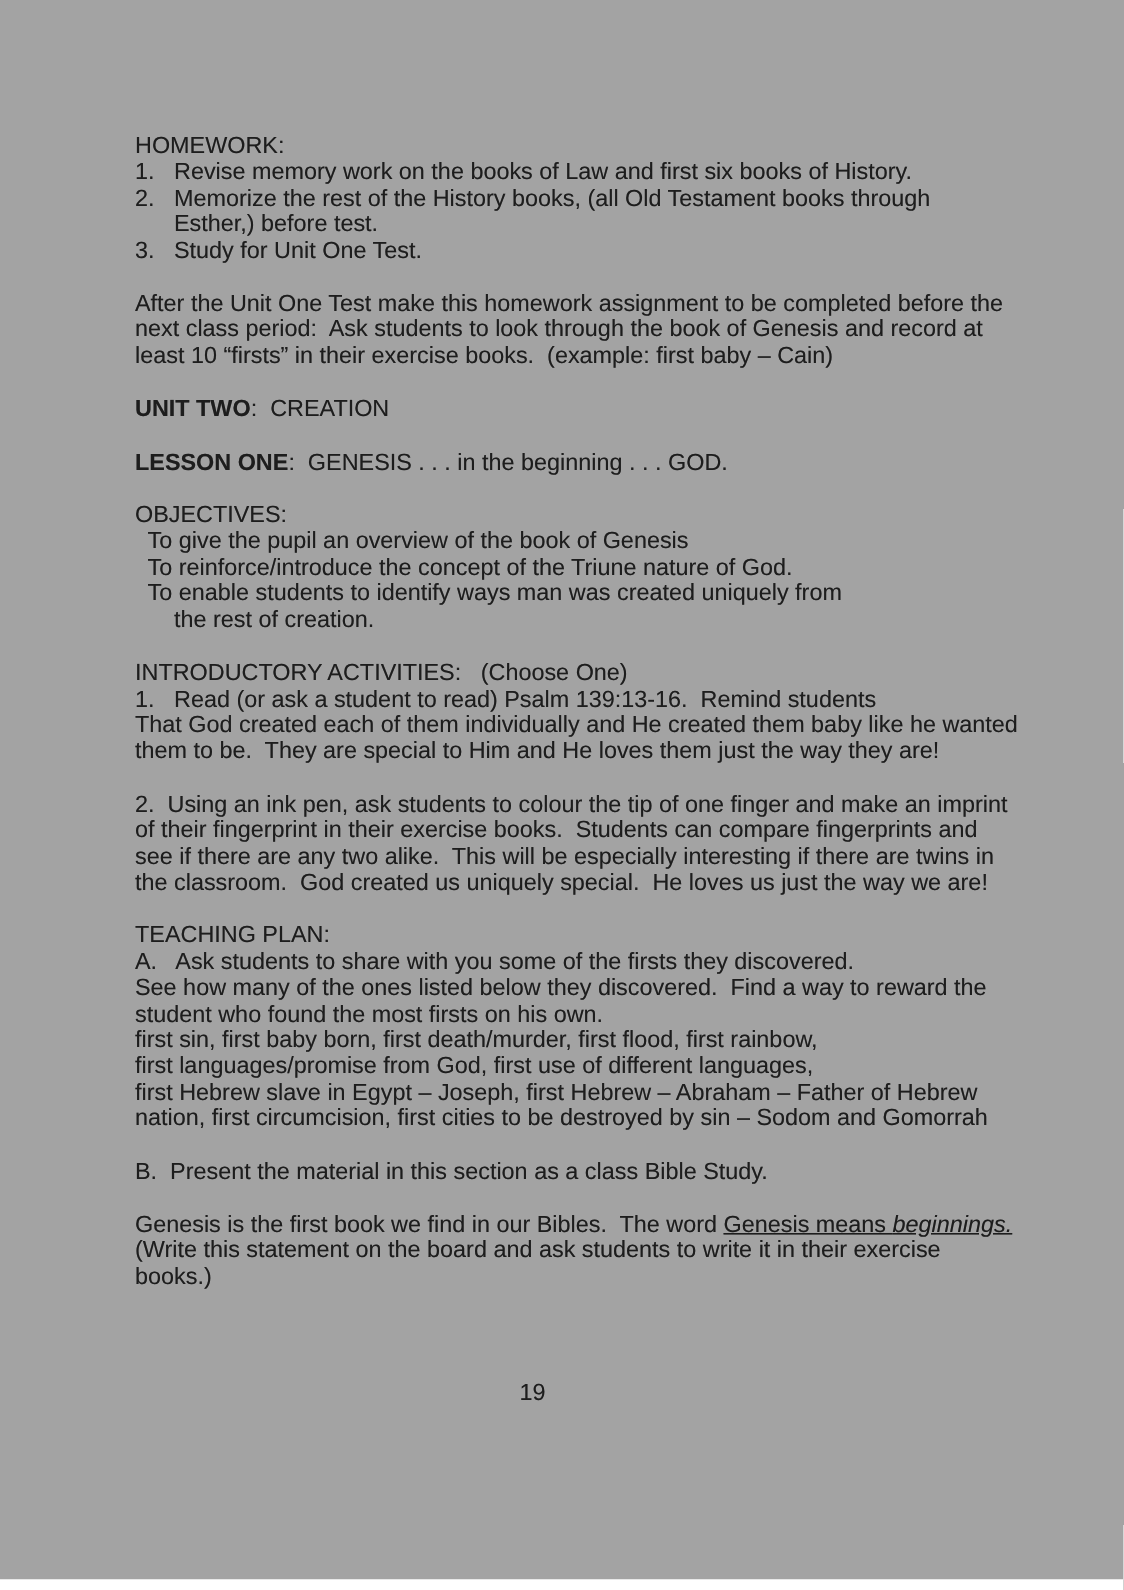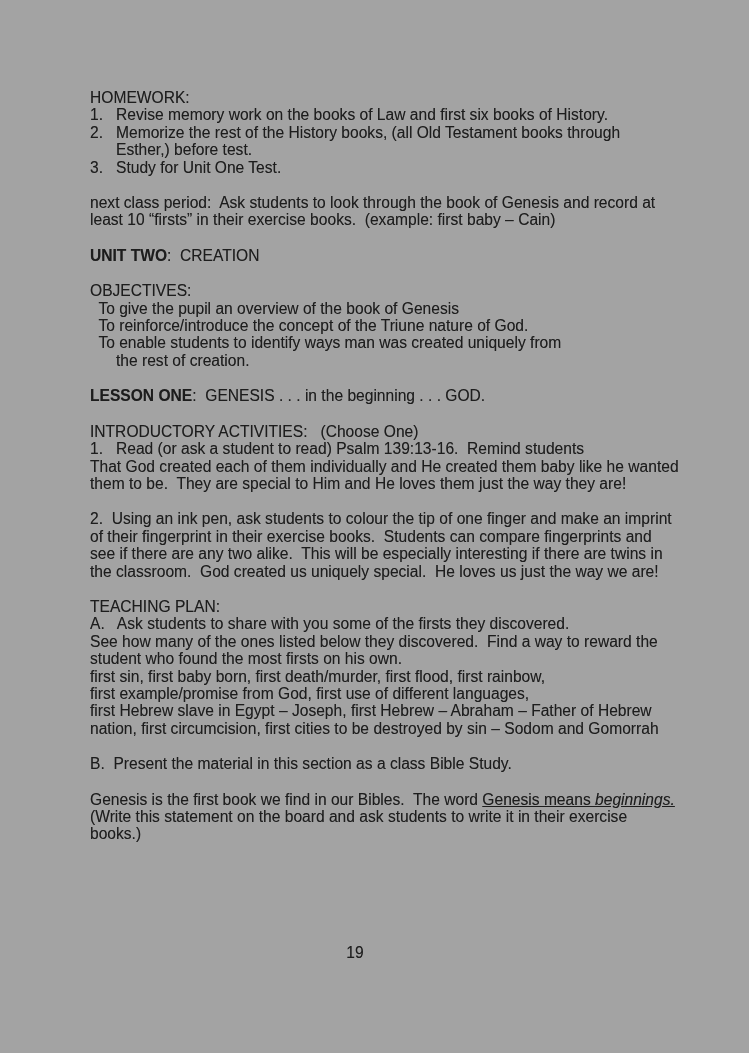--- a/index.html
+++ b/index.html
@@ -15,56 +15,57 @@
     text-shadow:0 0 0.4px rgba(0,0,0,0.35);
   }
   .content{position:absolute;left:90px;top:89px;width:570px;}
   .block{margin:0 0 18px 0;}
   .line{white-space:pre;}
   .b{font-weight:bold;text-align:right;}
   .u{text-decoration:underline;}
   .i{font-style:italic;}
   .pagenum{
     position:absolute;left:90px;top:920px;width:530px;
-    text-align:center;white-space:pre;margin-top:24px;
+    text-align:center;white-space:pre;
   }
 </style>
 </head>
 <body>
 
 <div class="page">
   <div class="content">
 
     <div class="block">
       <div class="line">HOMEWORK:</div>
       <div class="line">1.   Revise memory work on the books of Law and first six books of History.</div>
       <div class="line">2.   Memorize the rest of the History books, (all Old Testament books through</div>
       <div class="line">      Esther,) before test.</div>
       <div class="line">3.   Study for Unit One Test.</div>
     </div>
 
     <div class="block">
+      <div class="line">After the Unit One Test make this homework assignment to be completed before the</div>
       <div class="line">next class period:  Ask students to look through the book of Genesis and record at</div>
       <div class="line">least 10 “firsts” in their exercise books.  (example: first baby – Cain)</div>
     </div>
 
     <div class="block">
       <div class="line"><span class="b">UNIT TWO</span><span>:  CREATION</span></div>
     </div>
 
     <div class="block">
+      <div class="line"><span class="b">LESSON ONE</span><span>:  GENESIS . . . in the beginning . . . GOD.</span></div>
+    </div>
+
+    <div class="block">
       <div class="line">OBJECTIVES:</div>
       <div class="line">  To give the pupil an overview of the book of Genesis</div>
       <div class="line">  To reinforce/introduce the concept of the Triune nature of God.</div>
       <div class="line">  To enable students to identify ways man was created uniquely from</div>
       <div class="line">      the rest of creation.</div>
-    </div>
-
-    <div class="block">
-      <div class="line"><span class="b">LESSON ONE</span><span>:  GENESIS . . . in the beginning . . . GOD.</span></div>
     </div>
 
     <div class="block">
       <div class="line">INTRODUCTORY ACTIVITIES:   (Choose One)</div>
       <div class="line">1.   Read (or ask a student to read) Psalm 139:13-16.  Remind students</div>
       <div class="line">That God created each of them individually and He created them baby like he wanted</div>
       <div class="line">them to be.  They are special to Him and He loves them just the way they are!</div>
     </div>
 
     <div class="block">
@@ -73,21 +74,21 @@
       <div class="line">see if there are any two alike.  This will be especially interesting if there are twins in</div>
       <div class="line">the classroom.  God created us uniquely special.  He loves us just the way we are!</div>
     </div>
 
     <div class="block">
       <div class="line">TEACHING PLAN:</div>
       <div class="line">A.   Ask students to share with you some of the firsts they discovered.</div>
       <div class="line">See how many of the ones listed below they discovered.  Find a way to reward the</div>
       <div class="line">student who found the most firsts on his own.</div>
       <div class="line">first sin, first baby born, first death/murder, first flood, first rainbow,</div>
-      <div class="line">first example/promise from God, first use of different languages,</div>
+      <div class="line">first languages/promise from God, first use of different languages,</div>
       <div class="line">first Hebrew slave in Egypt – Joseph, first Hebrew – Abraham – Father of Hebrew</div>
       <div class="line">nation, first circumcision, first cities to be destroyed by sin – Sodom and Gomorrah</div>
     </div>
 
     <div class="block">
       <div class="line">B.  Present the material in this section as a class Bible Study.</div>
     </div>
 
     <div class="block">
       <div class="line"><span>Genesis is the first book we find in our Bibles.  The word </span><span class="u">Genesis means </span><span class="u i">beginnings.</span></div>

